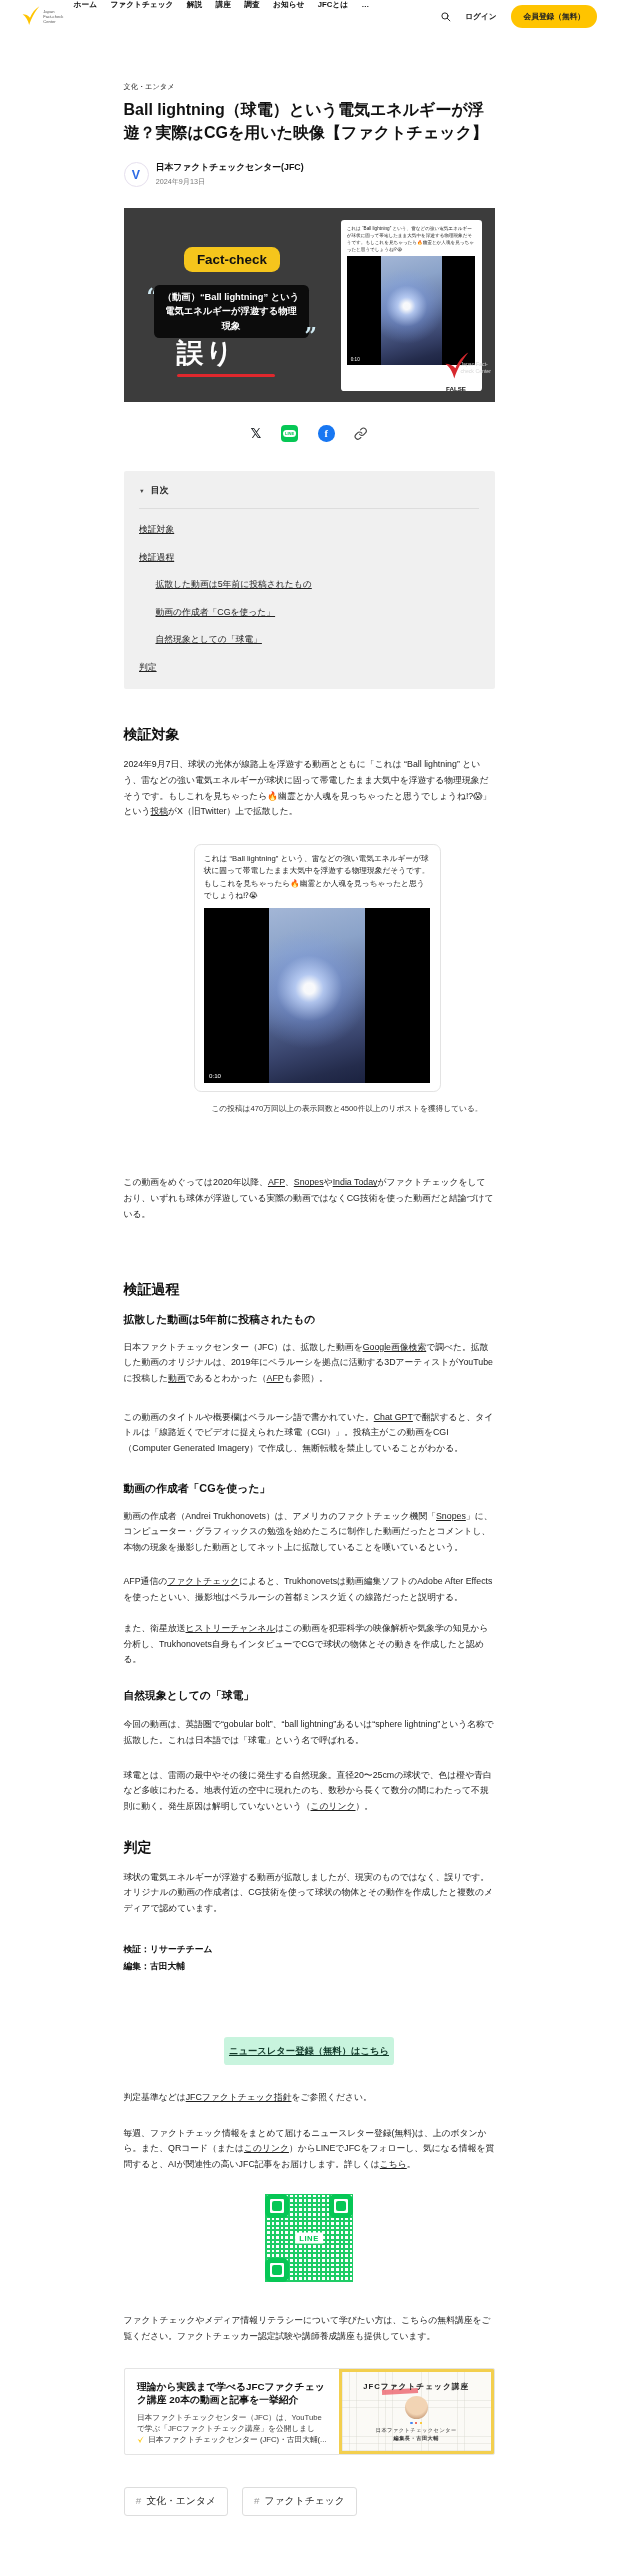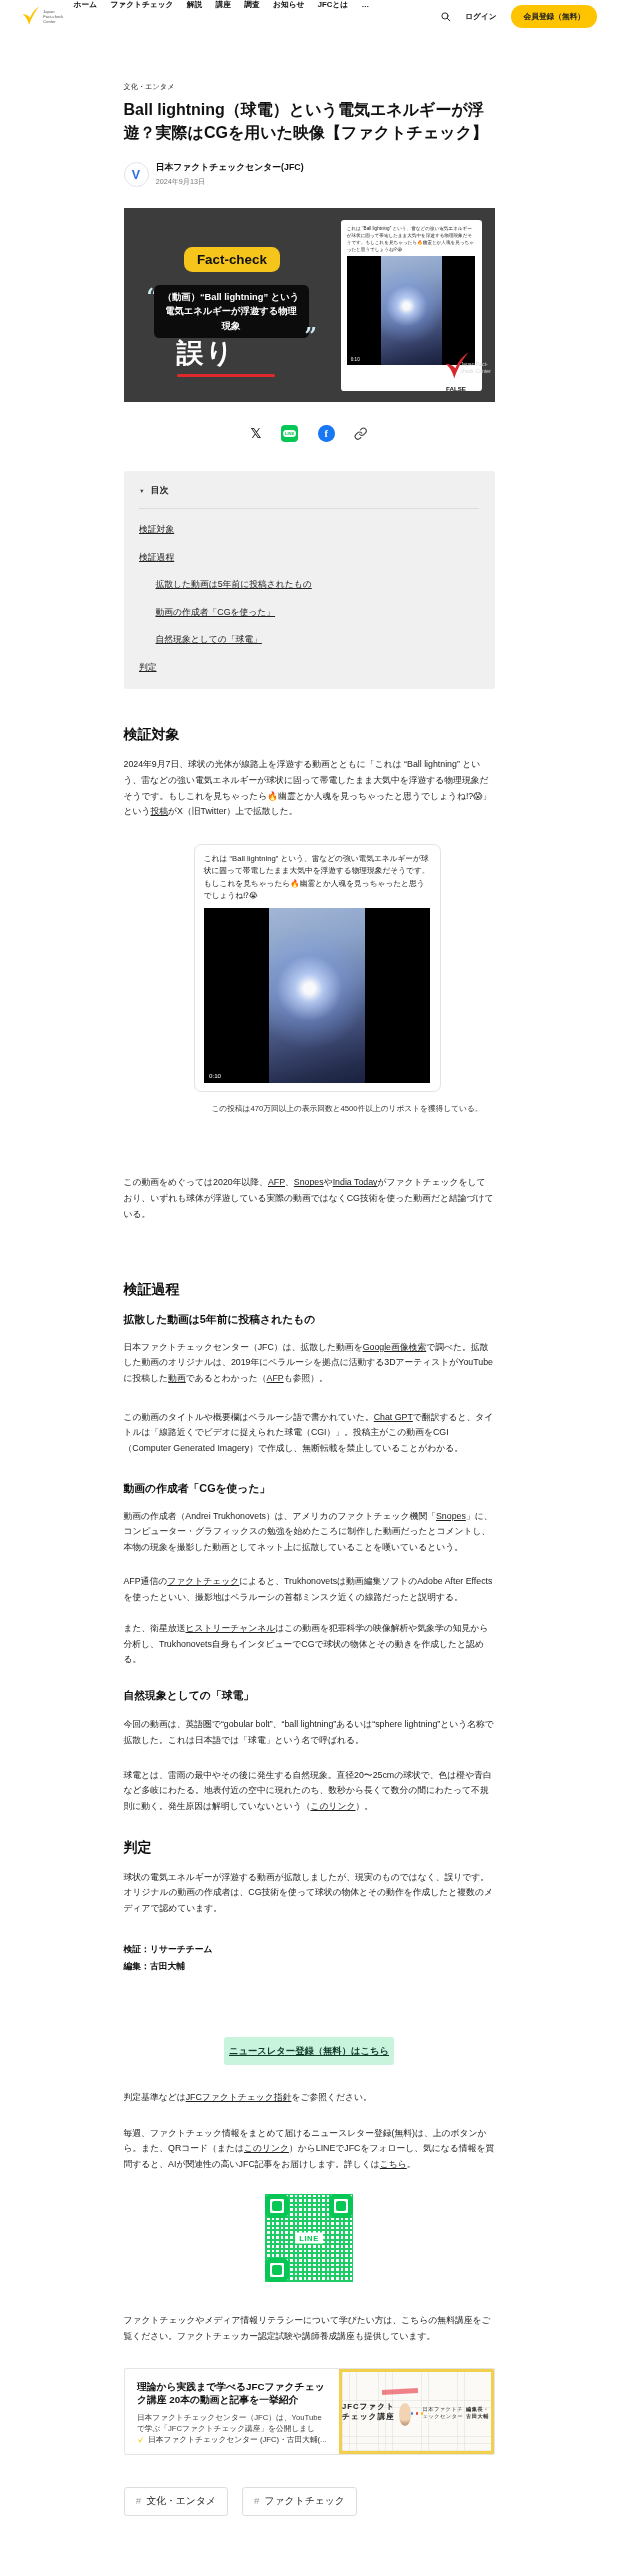--- a/index.html
+++ b/index.html
@@ -94,21 +94,21 @@
             color:#06c755;font-weight:800;font-size:7.7px;letter-spacing:0.5px}
   
   .lcard{margin-top:24px;display:flex;border:0.5px solid #e4e4e4;border-radius:2.1px;height:87px;overflow:hidden;cursor:pointer;background:#fff}
   .lcard-left{flex:1;padding:10.3px 12.4px;display:flex;flex-direction:column}
   .lcard-title{font-size:9.8px;font-weight:800;line-height:1.4;color:#111}
   .lcard-desc{margin-top:4.6px;font-size:7.7px;line-height:1.5;color:#444;overflow:hidden;max-height:24px}
   .lcard-src{margin-top:auto;display:flex;align-items:center;gap:4.1px;font-size:7.7px;color:#333;white-space:nowrap;overflow:hidden}
   .lcard-img{width:168px;border:3.1px solid #f3cf4e;position:relative;background:
       repeating-linear-gradient(0deg,rgba(210,210,200,.35) 0 0.5px,transparent 0.5px 7.2px),
       repeating-linear-gradient(90deg,rgba(210,210,200,.35) 0 0.5px,transparent 0.5px 7.2px),#fbfaf6;
-      display:flex;flex-direction:row;align-items:center;justify-content:center}
+      display:flex;flex-direction:column;align-items:center;justify-content:center}
   .lcimg-title{position:relative;font-size:7.7px;font-weight:800;letter-spacing:1px;color:#222;z-index:1}
   .lcimg-marker{position:absolute;left:40px;top:16.5px;width:36px;height:5.2px;background:rgba(235,90,100,.75);transform:rotate(-3deg)}
   .lcimg-avatar{margin-top:4.1px;width:23px;height:23px;border-radius:50%;background:radial-gradient(circle at 50% 35%,#f2d4b4 0 55%,#caa07e 80%)}
   .lcimg-dots{margin-top:3.1px;display:flex;gap:2.6px}
   .lcimg-dots i{width:2.1px;height:2.1px;border-radius:50%;display:block}
   .lcimg-line{margin-top:2.6px;font-size:5.2px;color:#333;letter-spacing:0.5px}
   .lcimg-line.b{font-weight:bold;margin-top:1.5px}
   
   .tags{margin-top:32px;display:flex;gap:13.4px}
   .tag{border:0.5px solid #ddd;border-radius:3.1px;padding:6.7px 11.3px;font-size:9.8px;color:#222;display:flex;gap:5.2px;cursor:pointer;background:#fff}

